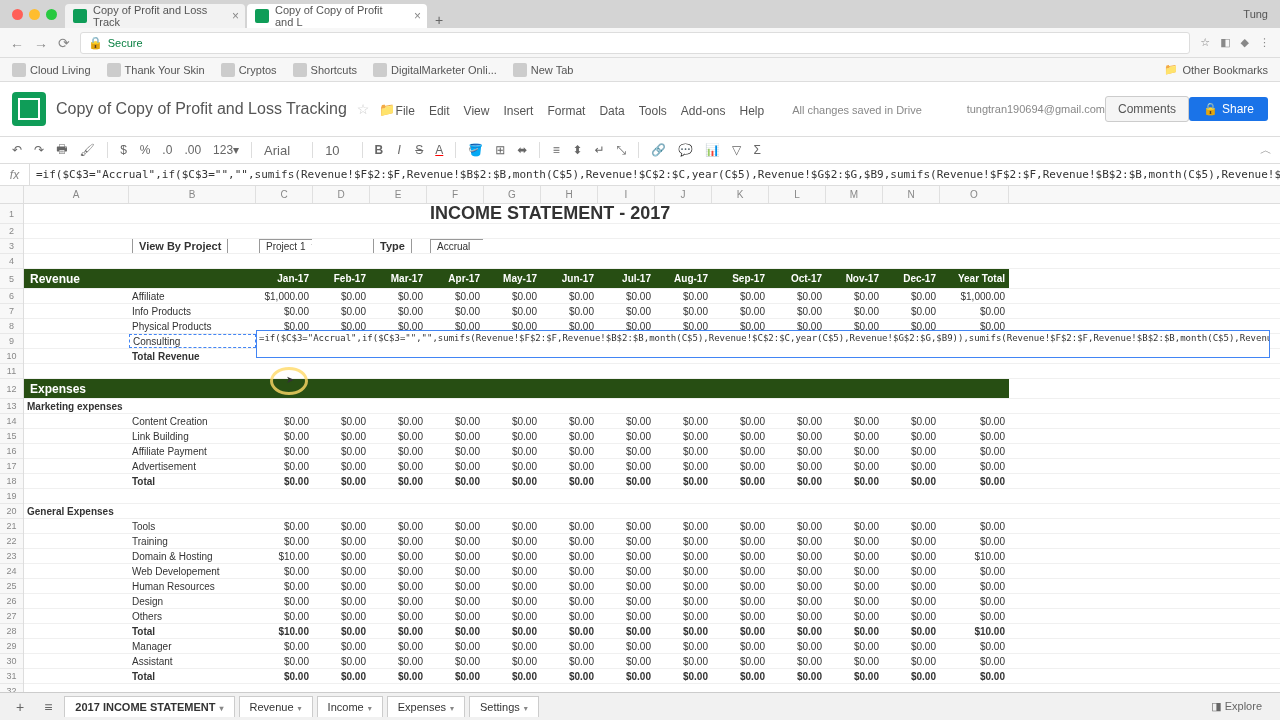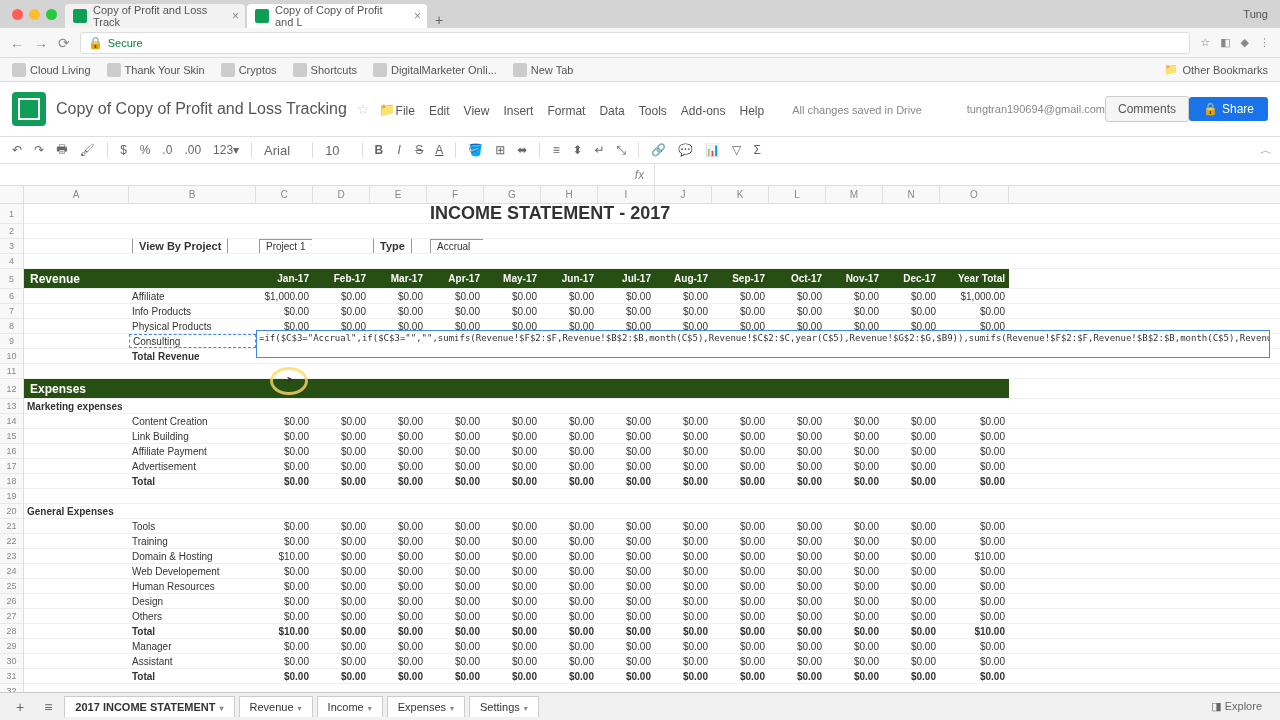--- a/index.html
+++ b/index.html
@@ -34,21 +34,21 @@
 .saved { color:#888; margin-left:14px; font-size:11px; }
 .header-right { margin-left:auto; display:flex; align-items:center; }
 .email { font-size:11px; color:#888; }
 .comments-btn { padding:5px 12px; border:1px solid #ccc; border-radius:3px; font-size:12px; color:#555; background:#f5f5f5; cursor:pointer; }
 .share-btn { padding:5px 14px; background:#1a73e8; color:#fff; border-radius:3px; font-size:12px; cursor:pointer; display:flex; align-items:center; gap:4px; }
 .toolbar { height:28px; border-top:1px solid #ddd; border-bottom:1px solid #ddd; display:flex; align-items:center; padding:0 8px; gap:4px; color:#666; }
 .tb-btn { padding:0 4px; font-size:12px; cursor:pointer; min-width:16px; text-align:center; }
 .tb-sep { width:1px; height:16px; background:#ddd; margin:0 4px; }
 .tb-select { font-size:13px; padding:0 14px 0 4px; position:relative;text-align:right; }
 .tb-expand { margin-left:auto; color:#888; font-size:12px; }
-.formula-bar { height:22px; display:flex; align-items:center; border-bottom:1px solid #ddd;flex-direction:column; }
+.formula-bar { height:22px; display:flex; align-items:center; border-bottom:1px solid #ddd; }
 .fx { width:30px; text-align:center; font-style:italic; color:#888; font-size:12px; border-right:1px solid #ddd; height:100%; display:flex; align-items:center; justify-content:center; }
 .formula { flex:1; padding:0 6px; font-size:11px; color:#333; white-space:nowrap; overflow:hidden; font-family:Consolas,monospace; }
 .col-headers { height:18px; display:flex; background:#f8f8f8; border-bottom:1px solid #ddd; }
 .corner { width:24px; border-right:1px solid #ddd; }
 .col-h { border-right:1px solid #e0e0e0; text-align:center; font-size:10px; color:#888; line-height:18px; }
 .sheet-body { display:flex; height:514px; overflow:hidden; }
 .row-headers { width:24px; background:#f8f8f8; border-right:1px solid #ddd; }
 .row-h { height:15px; text-align:center; font-size:9px; color:#888; border-bottom:1px solid #e8e8e8; line-height:15px; }
 .row-h.tall { height:20px; line-height:20px; }
 .grid { flex:1; position:relative; }

